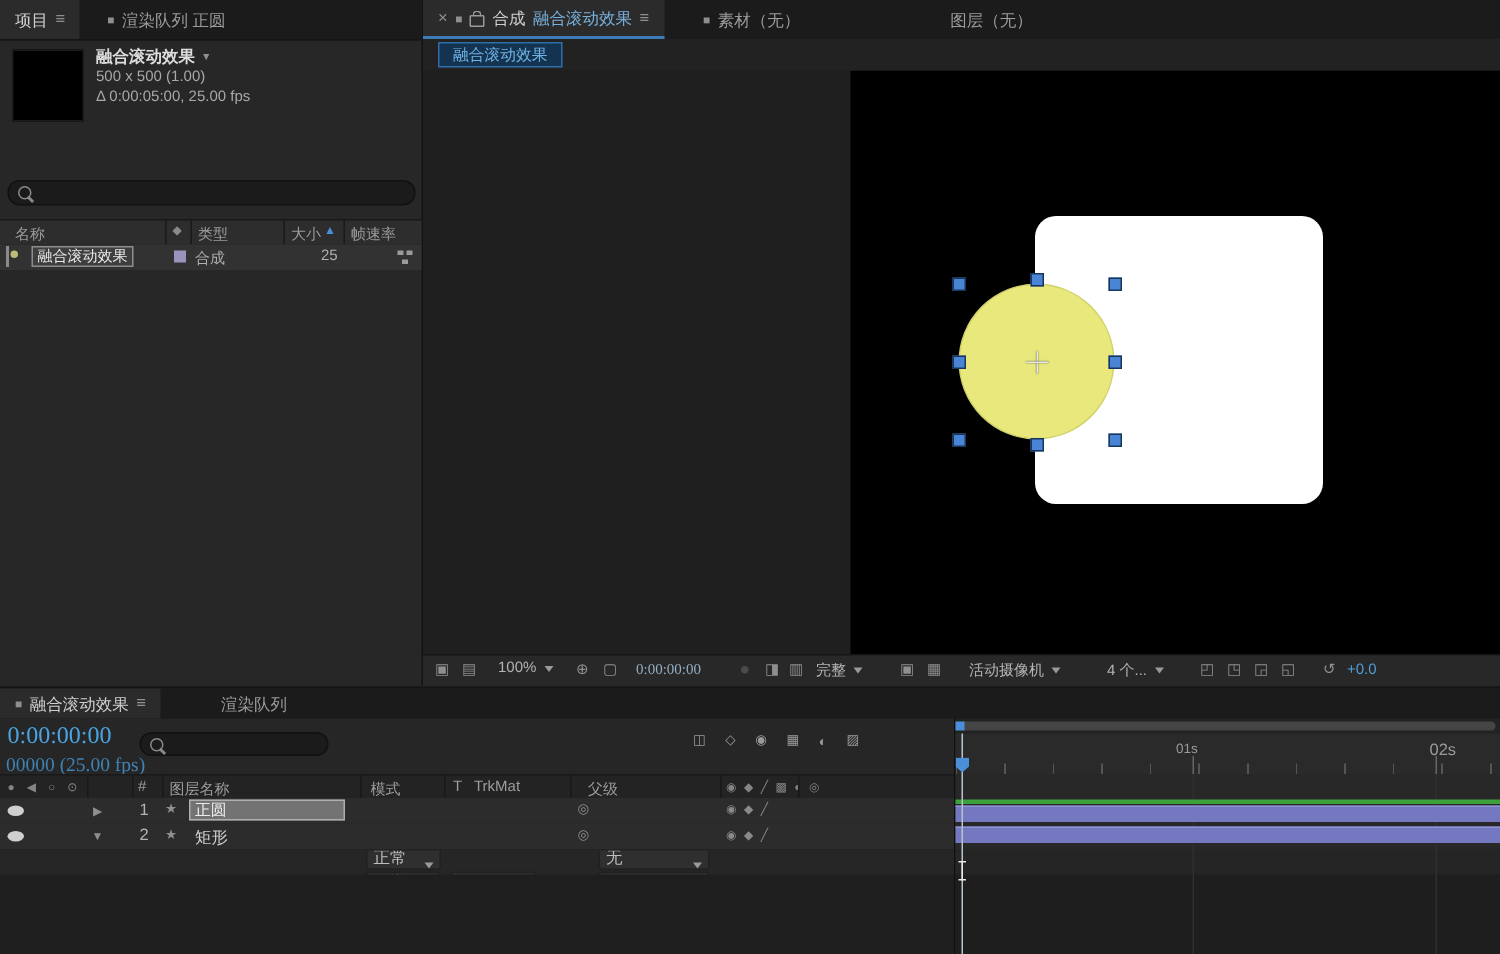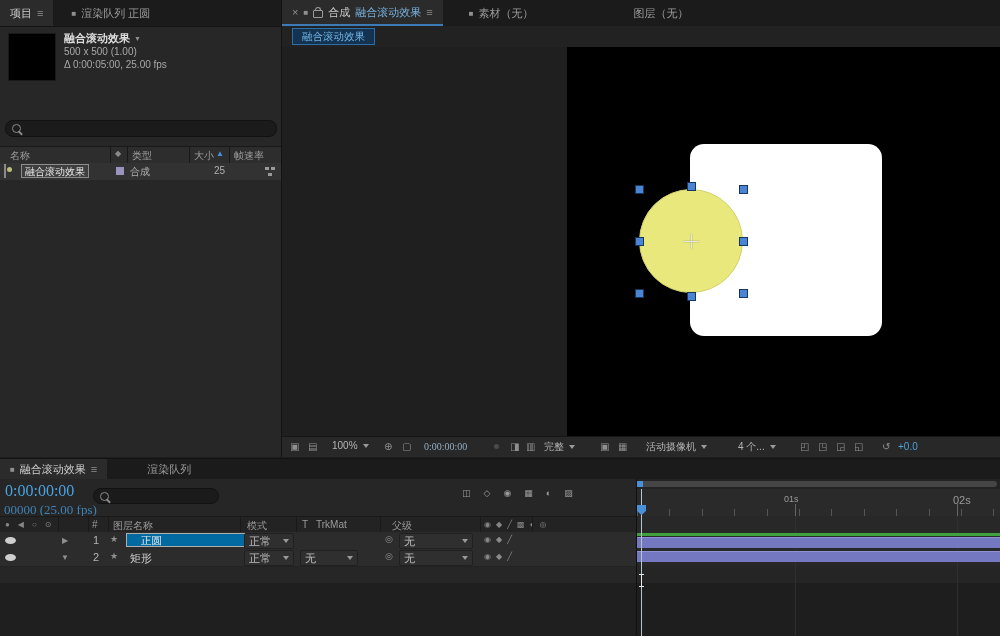--- a/index.html
+++ b/index.html
@@ -38,21 +38,21 @@
   .stopw::before{content:"";position:absolute;top:-3px;left:2px;width:2px;height:2px;background:#a8a8a8;}
   .compic{width:14px;height:11px;background:#6a6a6a;border:1px solid #8a8a8a;position:relative;}
   .compic::after{content:"";position:absolute;left:2px;top:2px;width:5px;height:5px;background:#bdbd7a;border-radius:50%;}
   .flowic{width:12px;height:9px;position:relative;}
   .flowic::before{content:"";position:absolute;left:0;top:0;width:4px;height:3px;background:#9a9a9a;box-shadow:6px 0 #9a9a9a,3px 6px #9a9a9a;}
   .hnd{position:absolute;width:7px;height:7px;background:#4a84d4;border:1px solid #16365c;}
   .anchorx{position:absolute;width:15px;height:15px;}
   .anchorx::before{content:"";position:absolute;left:7px;top:0;width:1px;height:15px;background:#e6e6e6;box-shadow:0 0 1px #333;}
   .anchorx::after{content:"";position:absolute;top:7px;left:0;height:1px;width:15px;background:#e6e6e6;box-shadow:0 0 1px #333;}
   .pill{background:#454545;border-radius:4px;}
-  .dd{display:inline-flex;align-items:center;justify-content:space-between;background:#2f2f2f;border:1px solid #202020;border-radius:2px;color:#bdbdbd;height:14px;padding:0 4px;white-space:nowrap;}
+  .dd{display:inline-flex;align-items:flex-end;justify-content:space-between;background:#2f2f2f;border:1px solid #202020;border-radius:2px;color:#bdbdbd;height:14px;padding:0 4px;white-space:nowrap;margin-top:31px;}
   .searchbox{background:#1b1b1b;border:1px solid #111;border-radius:8px;display:flex;align-items:center;gap:4px;padding:0 6px;}
   .searchbox input{background:transparent;border:none;outline:none;color:#cfcfcf;font-size:10px;width:100%;}
   .vdiv{position:absolute;top:0;bottom:0;width:1px;background:#191919;}
   .colh{position:absolute;top:2px;font-size:10px;color:#9c9c9c;white-space:nowrap;text-align:center;}
   .ibeam{position:absolute;width:7px;height:13px;}
   .ibeam::before{content:"";position:absolute;left:3px;top:0;width:1px;height:13px;background:#e8e8e8;}
   .ibeam::after{content:"";position:absolute;left:1px;top:0;width:5px;height:1px;background:#e8e8e8;box-shadow:0 12px #e8e8e8;}
   .ph-head{position:absolute;width:9px;height:10px;background:#4a90d9;clip-path:polygon(0 0,100% 0,100% 60%,50% 100%,0 60%);}
   .tl-row{position:absolute;left:0;right:0;height:17px;background:#2c2c2c;border-bottom:1px solid #232323;}
 </style>
@@ -246,21 +246,21 @@
           <span class="vdiv" style="left:380px;"></span>
         <span class="vdiv" style="left:480px;"></span>
           <span class="vdiv" style="left:532px;"></span>
       </div>
 
       <div class="tl-row" style="top:53px;">
         <span class="eye abs" style="left:5px;top:5px;"></span>
         <span class="abs glyph" style="left:62px;top:4px;font-size:8px;">▶</span>
         <span class="abs" style="left:93px;top:2px;">1</span>
         <span class="abs glyph" style="left:110px;top:2px;font-size:9px;">★</span>
-        <span class="abs" style="left:126px;top:1px;width:96px;height:12px;border:1px solid #aeaeae;background:#0369a1;color:#ededed;font-size:10.5px;line-height:12px;padding:0 14px;">正圆</span>
+        <span class="abs" style="left:126px;top:1px;width:96px;height:12px;border:1px solid #aeaeae;background:#737373;color:#ededed;font-size:10.5px;line-height:12px;padding:0 3px;">正圆</span>
         <span class="dd abs" style="left:244px;top:1px;width:40px;">
           <span>正常</span>
             <span class="chev"></span>
         </span>
         <span class="abs glyph" style="left:385px;top:2px;font-size:9px;">◎</span>
         <span class="dd abs" style="left:399px;top:1px;width:64px;">
           <span>无</span>
             <span class="chev"></span>
         </span>
         <span class="abs flex" style="left:484px;top:3px;gap:5px;font-size:8px;color:#8a8a8a;">

